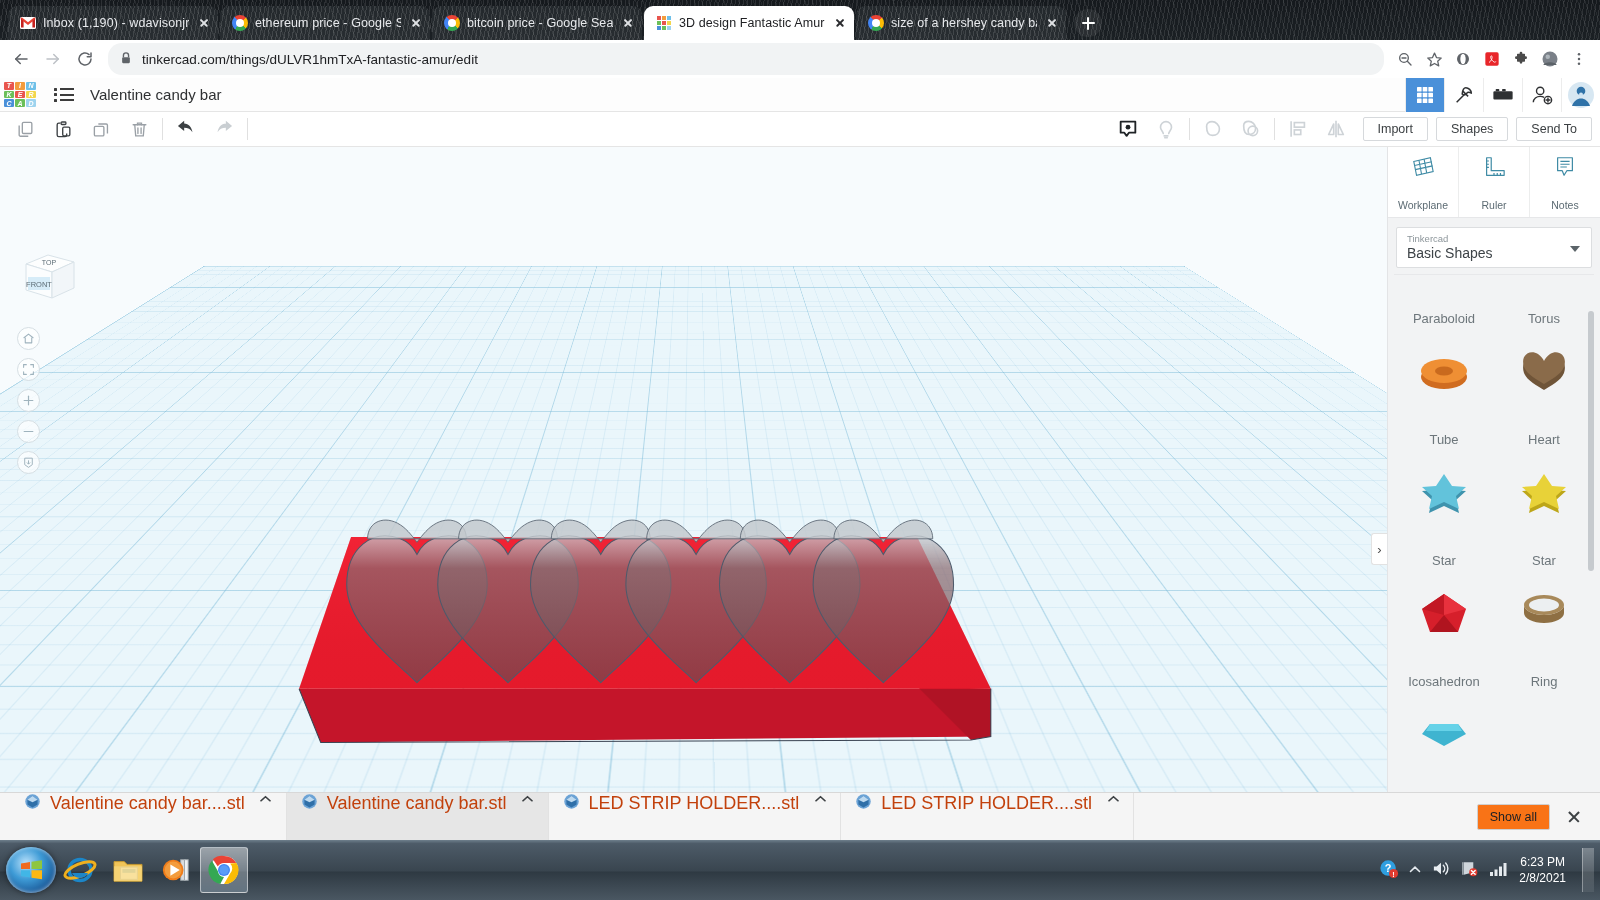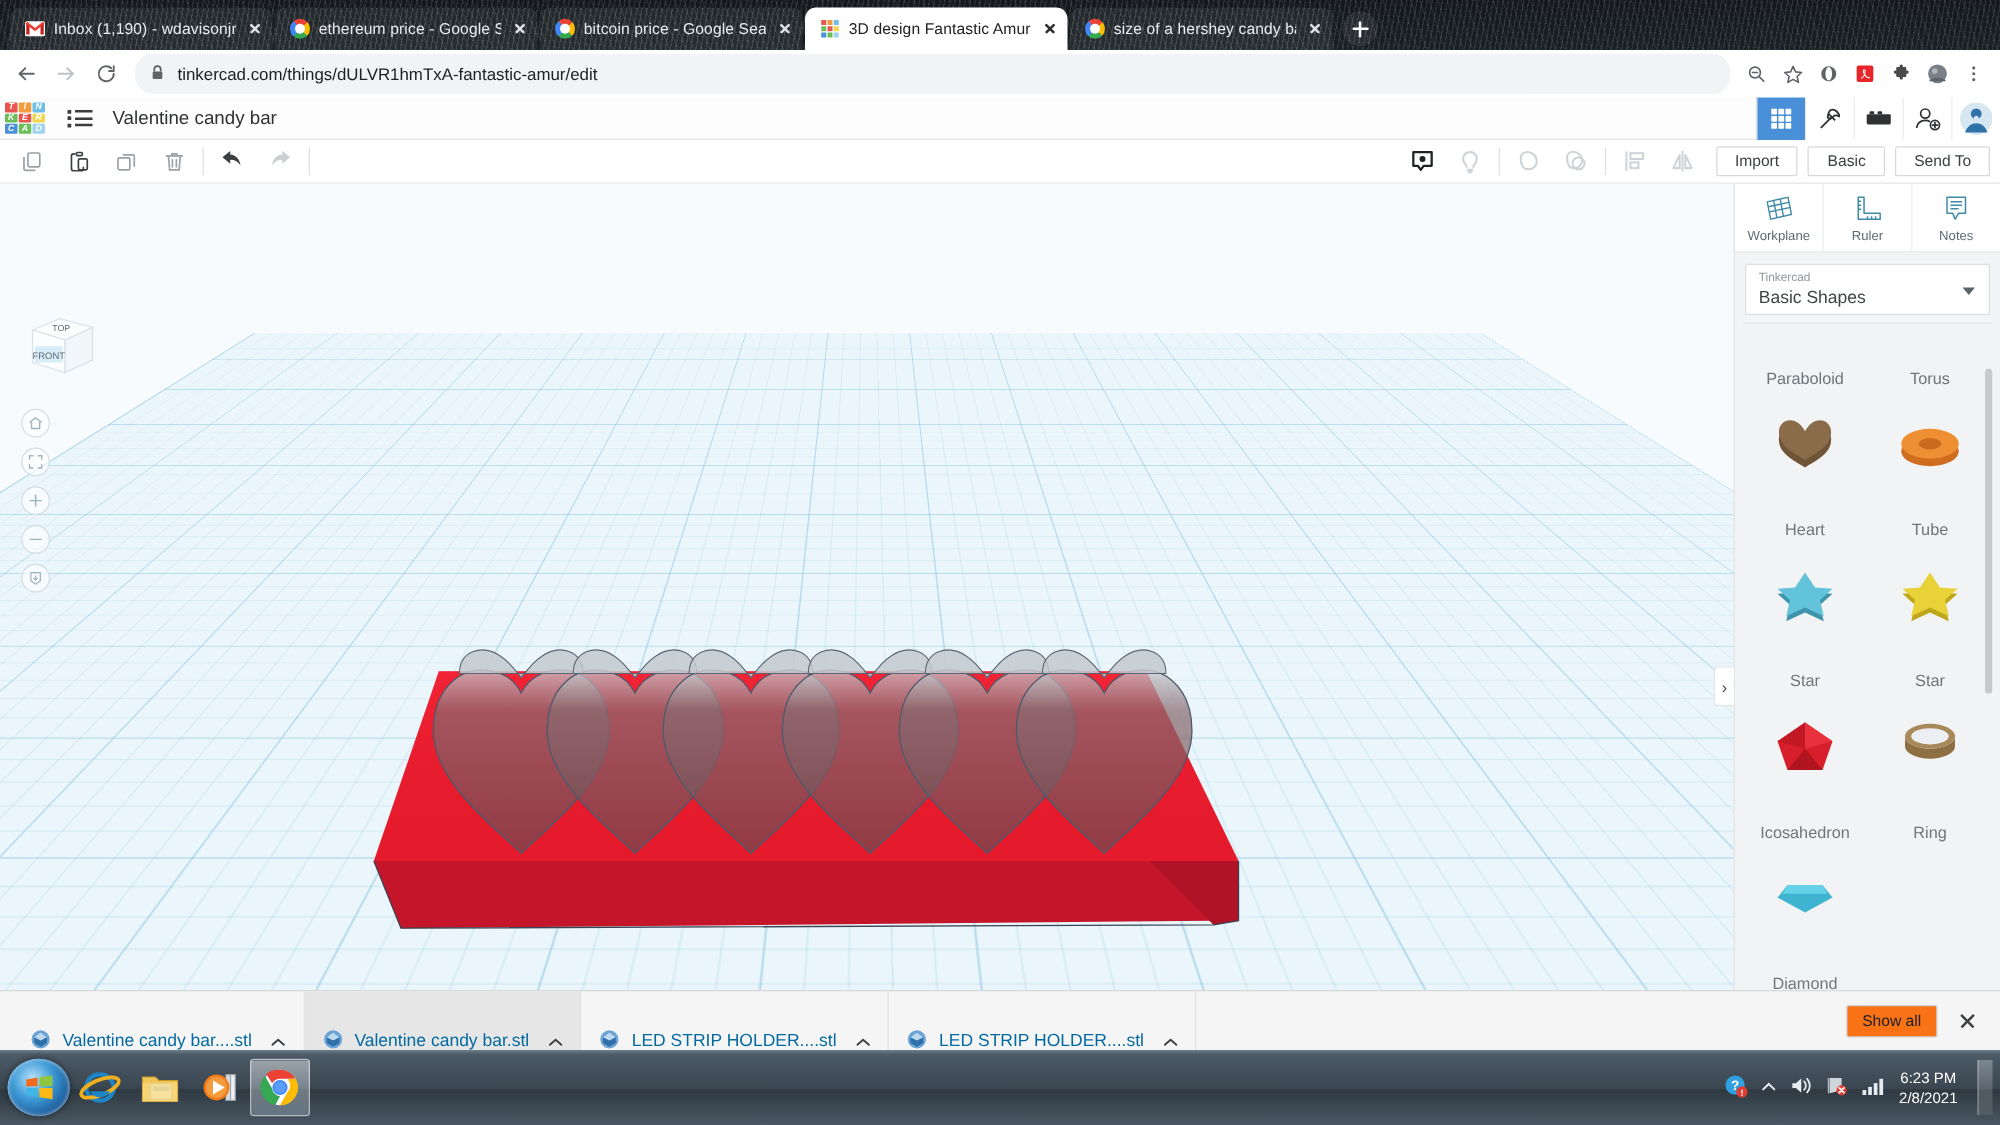--- a/index.html
+++ b/index.html
@@ -137,43 +137,43 @@
     display:flex;align-items:center;gap:5px;}
 
   .panel-collapse{ position:absolute; right:213px; top:455px; width:16px;height:32px;
     background:#fff; border:1px solid #e2e2e2; border-right:none; border-radius:3px 0 0 3px;
     display:flex;align-items:center;justify-content:center; font-size:13px; color:#4a4a4a; z-index:5;}
 
   
   .rpanel{ position:absolute; right:0; top:69px; bottom:0; width:213px; background:#f2f3f4;
     border-left:1px solid #e3e4e6; display:flex; flex-direction:column; }
   .rtools{ display:flex; background:#fff; border-bottom:1px solid #e6e7e9; }
-  .rtool{ flex:1; padding:8px 0 6px; display:flex;flex-direction:column;align-items:center;gap:4px;
+  .rtool{ flex:1; padding:8px 0 6px; display:flex;flex-direction:column;align-items:center;gap:20px;
     font-size:10.5px; color:#5c6b73; border-right:1px solid #eceded;}
   .rtool:last-child{border-right:none;}
   .shapes-select{ margin:9px 8px 6px; background:#fff; border:1px solid #dcdee0; border-radius:2px;
     padding:5px 10px 6px; position:relative; }
   .shapes-select .lbl{ font-size:9.5px;color:#8d969b; }
   .shapes-select .val{ font-size:14px;color:#3d4347; margin-top:1px;}
   .caret{ position:absolute; right:11px; top:50%; margin-top:-2px; width:0;height:0;
     border-left:5px solid transparent;border-right:5px solid transparent;border-top:6px solid #5b6469;}
   .shapes-scroll{ flex:1; position:relative; overflow:hidden; background:#f2f3f4;
      border-top:1px solid #e7e8ea; margin:0 6px; }
   .shapes-grid{ display:grid; grid-template-columns:1fr 1fr; }
   .scell{ height:121px; display:flex;flex-direction:column;align-items:center;justify-content:flex-start;
     padding-top:6px; }
   .scell .sname{ font-size:13px;color:#6d767b; margin-top:auto; padding-bottom:8px;}
   .scell .sart{ height:62px;width:72px;display:flex;align-items:center;justify-content:center;}
   .scrollbar{ position:absolute; right:0; top:36px; width:6px; height:260px; background:#c6cace; border-radius:3px;}
 
   
   .dlbar{ position:absolute; left:0; right:0; bottom:0; height:48px; background:#f5f5f5;
     border-top:1px solid #d8d8d8; display:flex; align-items:center; padding:0 10px; gap:0;}
-  .dlitem{ height:100%; display:flex; align-items:flex-end; gap:9px; padding:0 14px;
-    font-size:14px; color:#0369a1; border-right:1px solid #e2e2e2;}
+  .dlitem{ height:100%; display:flex; align-items:flex-start; gap:9px; padding:0 14px;
+    font-size:18px; color:#c2410c; border-right:1px solid #e2e2e2;}
   .dlitem.selected{ background:#e6e6e6; }
   .dl-ico{ width:17px;height:17px; flex:0 0 17px;}
   .dl-caret{ width:12px;height:12px; margin-left:6px; color:#4a4a4a; display:flex;align-items:center;justify-content:center;}
   .dl-right{ margin-left:auto; display:flex;align-items:center; gap:14px; padding-right:6px;}
   .showall{ border:1px solid #cfcfcf;border-radius:2px;background:#f97316;
     font-size:12.5px;color:#202124;padding:5px 12px;}
   .dlclose{ width:20px;height:20px;position:relative;color:#3c4043;}
   .dlclose:before,.dlclose:after{content:"";position:absolute;left:3px;top:9px;width:14px;height:1.6px;background:currentColor;}
   .dlclose:before{transform:rotate(45deg);} .dlclose:after{transform:rotate(-45deg);}
 
@@ -475,21 +475,21 @@
           </svg>
       </div>
       <div class="tb-ico">
         <svg width="22" height="22" viewBox="0 0 24 24" fill="none" stroke="#ced3d7" stroke-width="1.8" stroke-linejoin="round">
             <line x1="12" y1="3" x2="12" y2="21"></line>
             <path d="M9.5 6.5L4 18h5.5z"></path>
             <path d="M14.5 6.5L20 18h-5.5z"></path>
           </svg>
       </div>
       <div class="tb-btn">Import</div>
-      <div class="tb-btn">Basic</div>
+      <div class="tb-btn">Shapes</div>
       <div class="tb-btn">Send To</div>
     </div>
   </div>
 
   <div class="viewport">
     <div class="plane-wrap">
       <div class="plane"></div>
     </div>
 
     <svg class="svgmodel" viewBox="0 0 1600 780" preserveAspectRatio="none">
@@ -637,36 +637,36 @@
         <div class="scell">
           <div class="sart">
             
           </div>
           <div class="sname">Torus</div>
         </div>
 
         <div class="scell">
           <div class="sart">
             <svg width="60" height="48" viewBox="0 0 60 48">
-              <path d="M10,26 C6,14 16,8 24,13 C27,15 29,18 30,20 C31,18 33,15 36,13 C44,8 54,14 50,26 C47,34 36,39 30,43 C24,39 13,34 10,26Z" fill="#6f5438"></path>
-              <path d="M10,20 C6,8 16,2 24,7 C27,9 29,12 30,14 C31,12 33,9 36,7 C44,2 54,8 50,20 C47,28 36,33 30,37 C24,33 13,28 10,20Z" fill="#8a6b4a"></path>
-            </svg>
-          </div>
-          <div class="sname">Heart</div>
-        </div>
-
-        <div class="scell">
-          <div class="sart">
-            <svg width="60" height="48" viewBox="0 0 60 48">
               <ellipse cx="30" cy="30" rx="23" ry="12" fill="#d06c20"></ellipse>
               <ellipse cx="30" cy="24" rx="23" ry="12" fill="#ef8f34"></ellipse>
               <ellipse cx="30" cy="24" rx="9" ry="4.6" fill="#c96a1e"></ellipse>
             </svg>
           </div>
           <div class="sname">Tube</div>
+        </div>
+
+        <div class="scell">
+          <div class="sart">
+            <svg width="60" height="48" viewBox="0 0 60 48">
+              <path d="M10,26 C6,14 16,8 24,13 C27,15 29,18 30,20 C31,18 33,15 36,13 C44,8 54,14 50,26 C47,34 36,39 30,43 C24,39 13,34 10,26Z" fill="#6f5438"></path>
+              <path d="M10,20 C6,8 16,2 24,7 C27,9 29,12 30,14 C31,12 33,9 36,7 C44,2 54,8 50,20 C47,28 36,33 30,37 C24,33 13,28 10,20Z" fill="#8a6b4a"></path>
+            </svg>
+          </div>
+          <div class="sname">Heart</div>
         </div>
 
         <div class="scell">
           <div class="sart">
             <svg width="60" height="48" viewBox="0 0 60 48">
               <polygon points="30,10 38,22 52,23 42,32 45,45 30,38 15,45 18,32 8,23 22,22" fill="#3f93ad"></polygon>
               <polygon points="30,6 38,18 52,19 42,28 45,41 30,34 15,41 18,28 8,19 22,18" fill="#62c3db"></polygon>
             </svg>
           </div>
           <div class="sname">Star</div>

